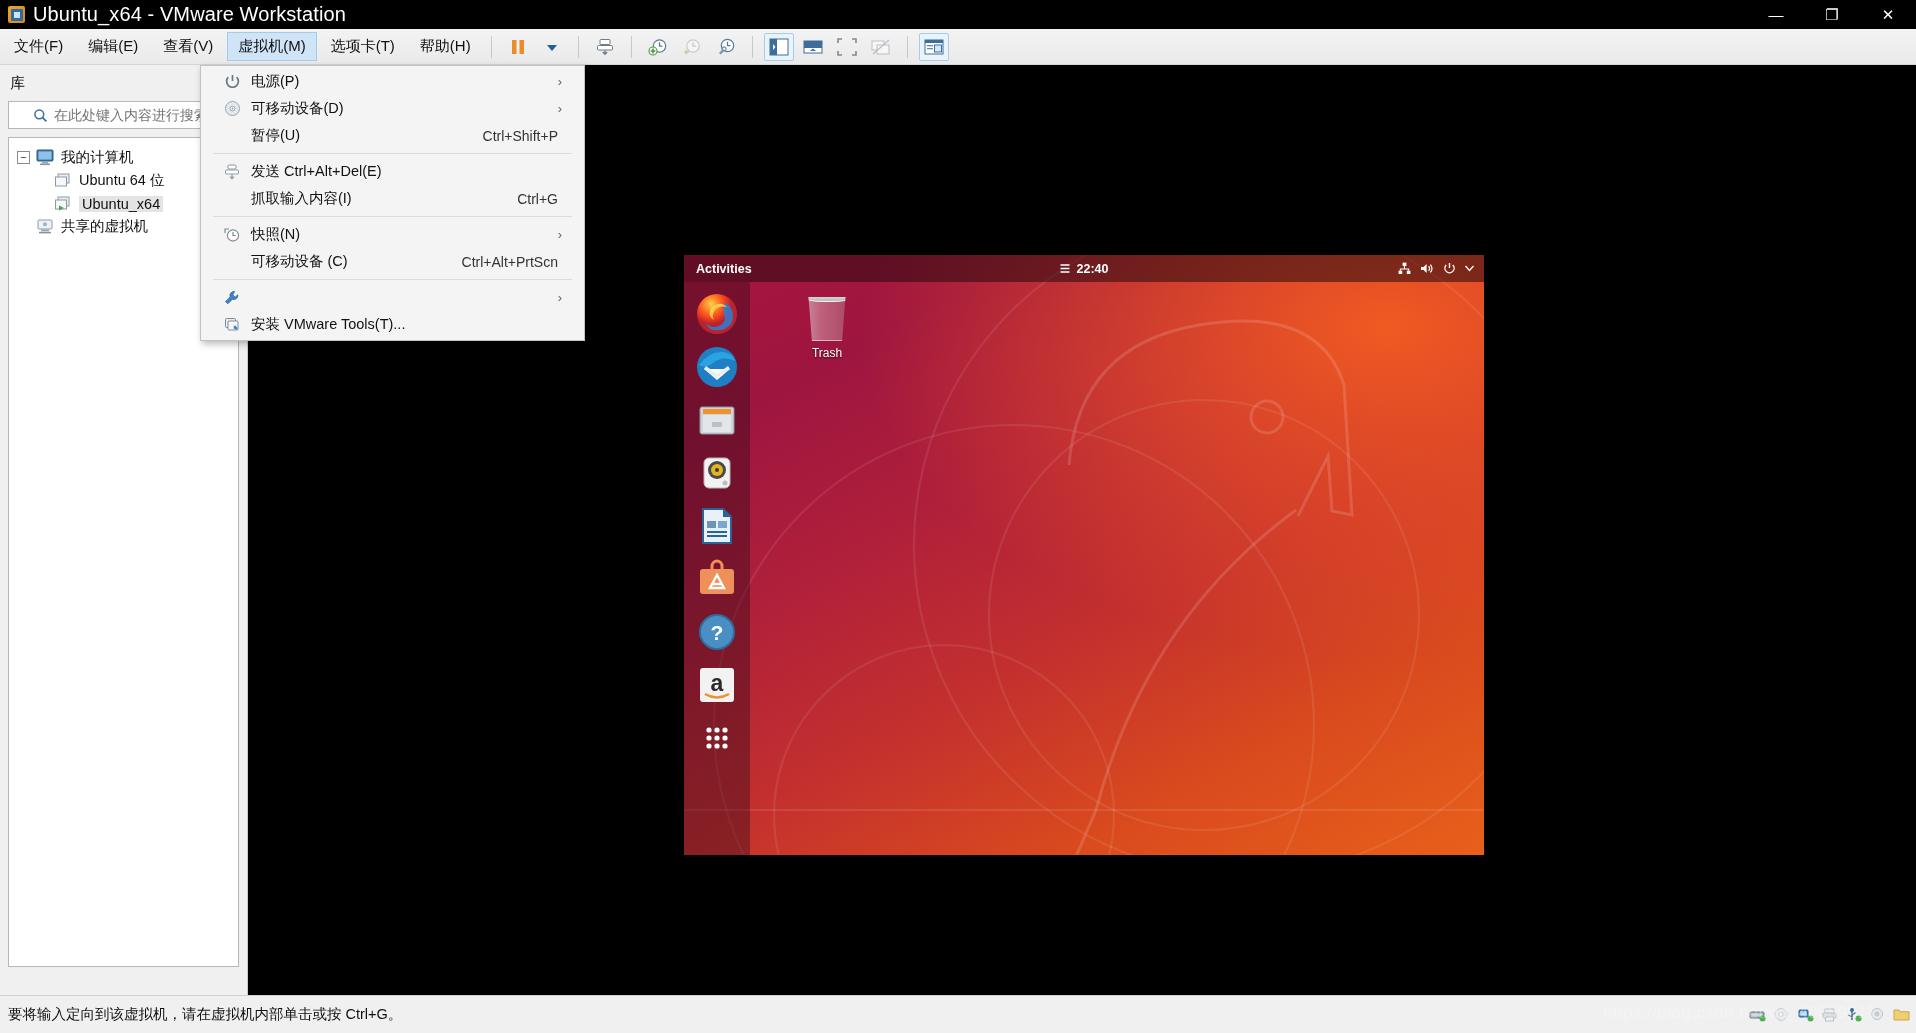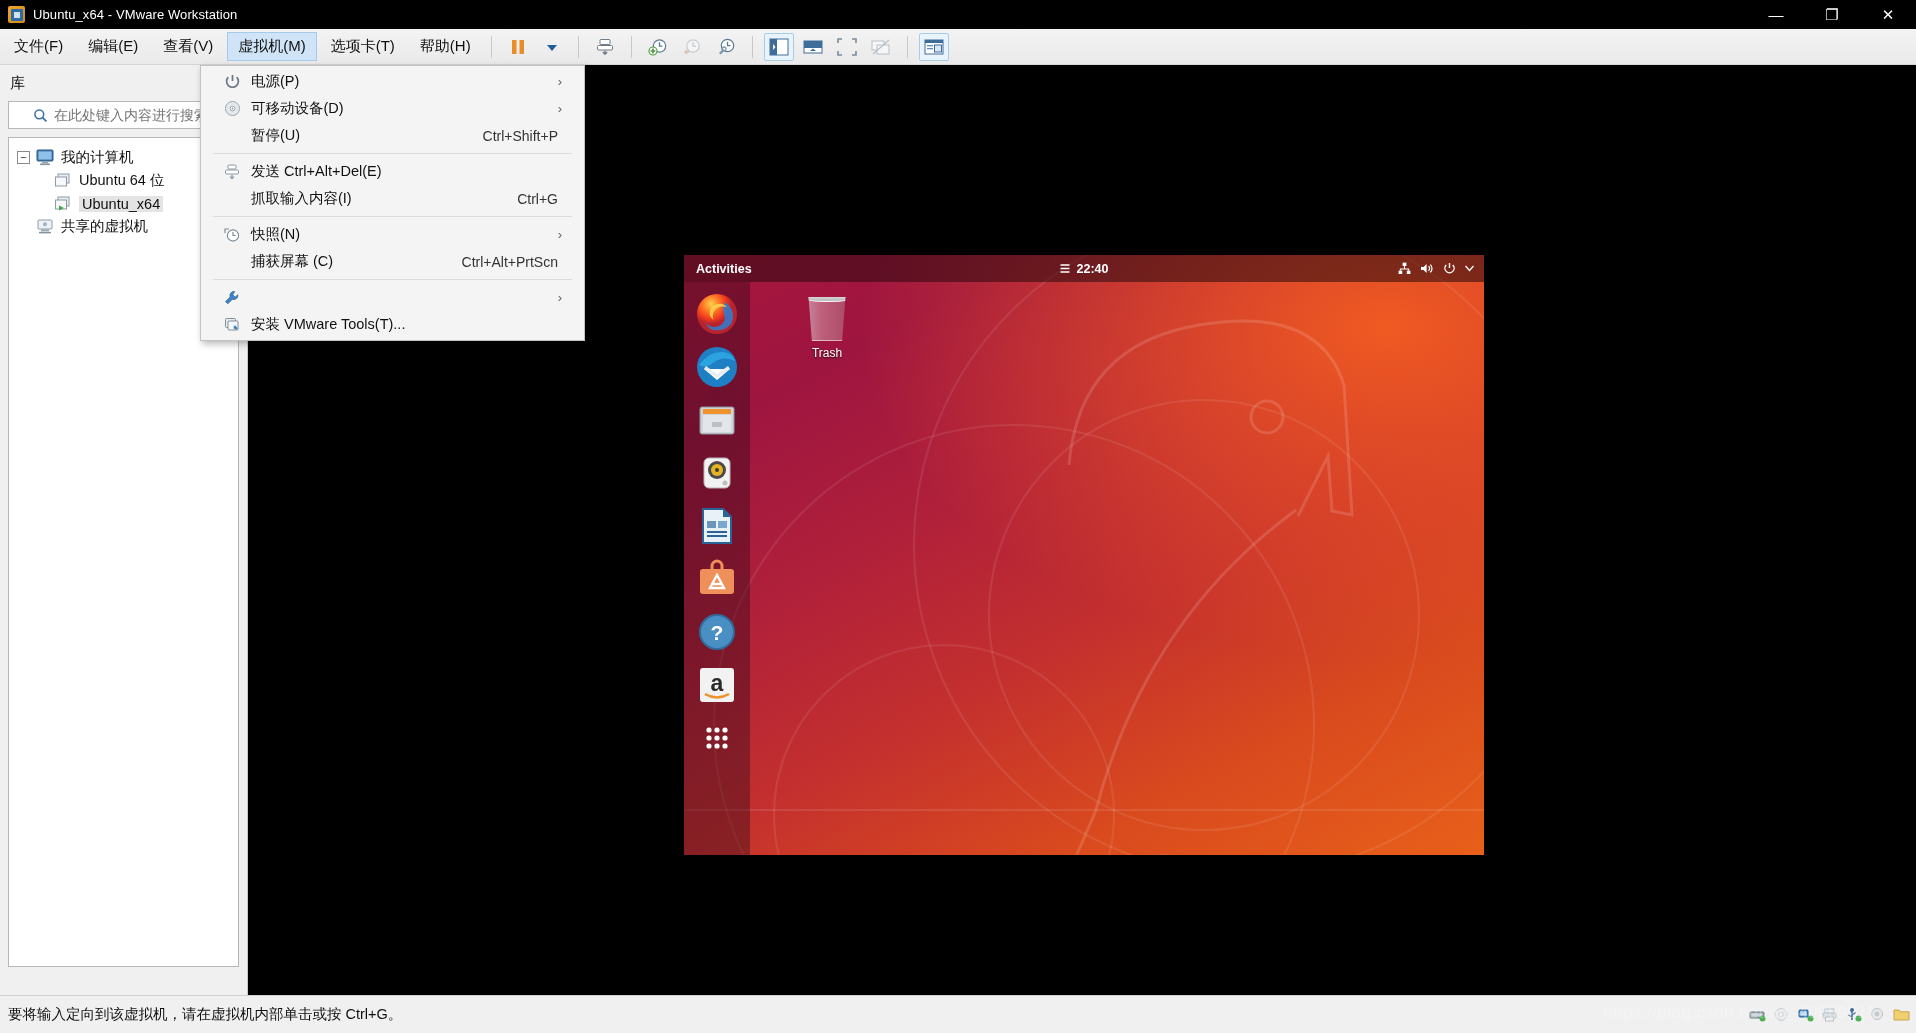--- a/index.html
+++ b/index.html
@@ -33,21 +33,21 @@
   }
   .title-logo .sq2 {
     position: absolute; left: 3px; top: 3px; width: 12px; height: 12px;
     background: #2b6ca8; border-radius: 1px;
   }
   .title-logo .sq3 {
     position: absolute; left: 6px; top: 6px; width: 6px; height: 6px;
     background: #cfe2f3;
   }
   .title-text {
-    color: #fff; font-size: 13px; letter-spacing: .1px;
+    color: #fff; font-size: 20px; letter-spacing: .1px;
   }
   .win-controls {
     position: absolute; right: 0; top: 0; height: 29px;
     display: flex; align-items: stretch;
   }
   .win-btn {
     width: 56px; display: flex; align-items: center; justify-content: center;
     color: #fff; font-size: 15px; line-height: 1;
   }
 
@@ -635,21 +635,21 @@
           <path d="M10 6 v3.5 h2.8" stroke="#7c8a96" stroke-width="1.2" fill="none"></path>
           <path d="M2 7 V3 h4" stroke="#7c8a96" stroke-width="1.2" fill="none"></path>
         </svg>
       </span>
       <span class="mlabel">快照(N)</span>
       <span class="marrow">›</span>
     </div>
 
     <div class="mrow">
       <span class="mico"></span>
-      <span class="mlabel">捕获屏幕 (C)</span>
+      <span class="mlabel">可移动设备 (C)</span>
       <span class="mkey">Ctrl+Alt+PrtScn</span>
     </div>
 
     <div class="msep"></div>
 
     <div class="mrow">
       <span class="mico">
         <svg width="18" height="18" viewBox="0 0 18 18">
           <path d="M11.6 2.6 a4 4 0 0 0 -4.4 5.4 L2.6 12.6 l2.2 2.2 L9.4 10.2 a4 4 0 0 0 5.4 -4.4 L12.2 8.2 L9.8 5.8z" fill="#3f86c8" stroke="#2c6496" stroke-width="0.8"></path>
         </svg>

